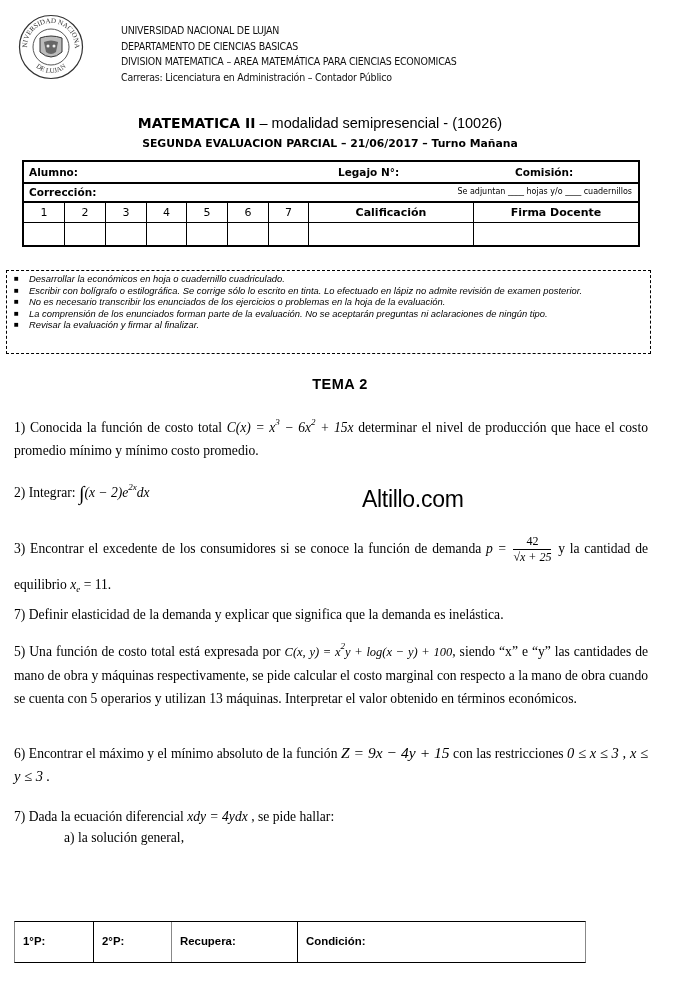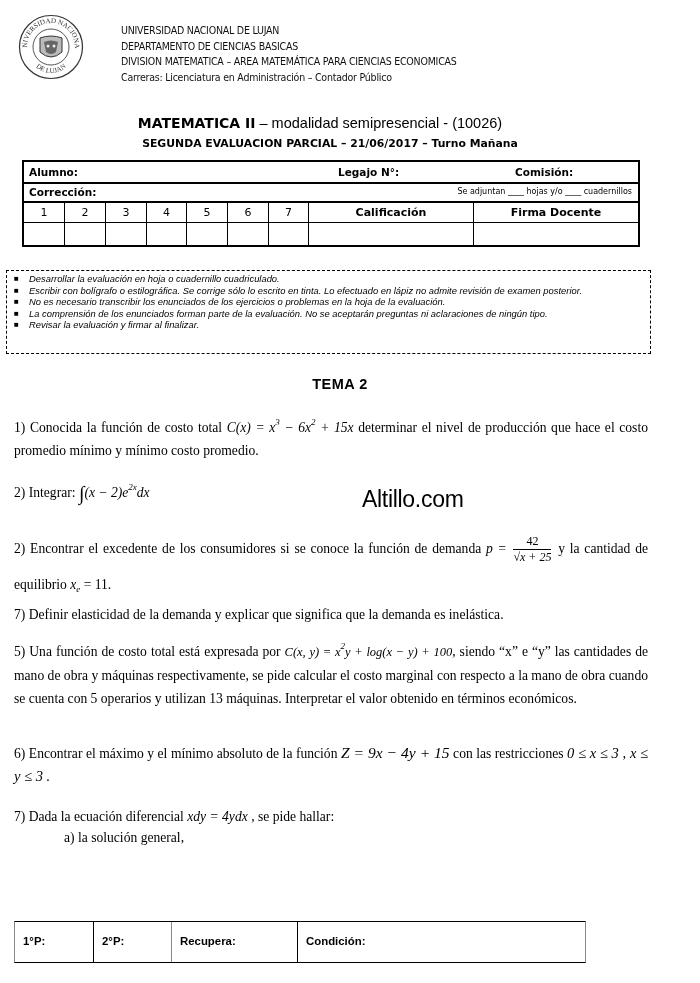--- a/index.html
+++ b/index.html
@@ -111,42 +111,42 @@
     <div class="cell" style="left:163px;width:41px"></div>
     <div class="cell" style="left:204px;width:41px"></div>
     <div class="cell" style="left:245px;width:40px"></div>
     <div class="cell" style="left:285px;width:165px"></div>
     <div class="cell" style="left:450px;right:0;border-right:none"></div>
   </div>
 </div>
 
 <div class="abs instr">
   <ul>
-    <li><span class="bullet">■</span><span>Desarrollar la evaluación en hoja o cuadernillo cuadriculado.</span></li>
+    <li><span class="bullet">■</span><span>Desarrollar la económicos en hoja o cuadernillo cuadriculado.</span></li>
     <li><span class="bullet">■</span><span>Escribir con bolígrafo o estilográfica. Se corrige sólo lo escrito en tinta. Lo efectuado en lápiz no admite revisión de examen posterior.</span></li>
     <li><span class="bullet">■</span><span>No es necesario transcribir los enunciados de los ejercicios o problemas en la hoja de la evaluación.</span></li>
     <li><span class="bullet">■</span><span>La comprensión de los enunciados forman parte de la evaluación. No se aceptarán preguntas ni aclaraciones de ningún tipo.</span></li>
     <li><span class="bullet">■</span><span>Revisar la evaluación y firmar al finalizar.</span></li>
   </ul>
 </div>
 
 <div class="abs tema">TEMA 2</div>
 
 <div class="abs q" style="top:416px">
   <span>1) Conocida la función de costo total </span><span class="m"><span>C(x) = x</span><sup>3</sup><span> − 6x</span><sup>2</sup><span> + 15x</span></span><span> determinar el nivel de producción que hace el costo promedio mínimo y mínimo costo promedio.</span>
 </div>
 
 <div class="abs q" style="top:481px">
   <span>2)  Integrar:  </span><span class="m"><span style="font-size:20px;font-style:normal;vertical-align:-3px">∫</span><span>(x − 2)e</span><sup>2x</sup><span>dx</span></span>
 </div>
 
 <div class="abs watermark">Altillo.com</div>
 
 <div class="abs q" style="top:531px; line-height:36px">
-  <span>2) Encontrar el excedente de los consumidores si se conoce la función de demanda </span><span class="m">p = </span><span class="frac"><span class="num">42</span><span class="den m">√x + 25</span></span><span> y la cantidad de equilibrio </span><span class="m"><span>x</span><sub>e</sub><span style="font-style:normal"> = 11.</span></span>
+  <span>3) Encontrar el excedente de los consumidores si se conoce la función de demanda </span><span class="m">p = </span><span class="frac"><span class="num">42</span><span class="den m">√x + 25</span></span><span> y la cantidad de equilibrio </span><span class="m"><span>x</span><sub>e</sub><span style="font-style:normal"> = 11.</span></span>
 </div>
 
 <div class="abs q" style="top:603px">7) Definir elasticidad de la demanda y explicar que significa que la demanda es inelástica.</div>
 
 <div class="abs q" style="top:640px">
   <span>5) Una función de costo total está expresada por </span><span class="m" style="font-size:12.5px"><span>C(x, y) = x</span><sup>2</sup><span>y + log(x − y) + 100</span></span><span>,  siendo “x” e “y” las cantidades de mano de obra y máquinas respectivamente, se pide calcular el costo marginal con respecto a la mano de obra cuando se cuenta con 5 operarios y utilizan 13 máquinas. Interpretar el valor obtenido en términos económicos.</span>
 </div>
 
 <div class="abs q" style="top:741px">
   <span>6) Encontrar el máximo y el mínimo absoluto de la función </span><span class="m" style="font-size:15.5px">Z = 9x − 4y + 15</span><span> con las restricciones </span><span class="m" style="font-size:14.5px">0 ≤ x ≤ 3 ,  x ≤ y ≤ 3 .</span>

